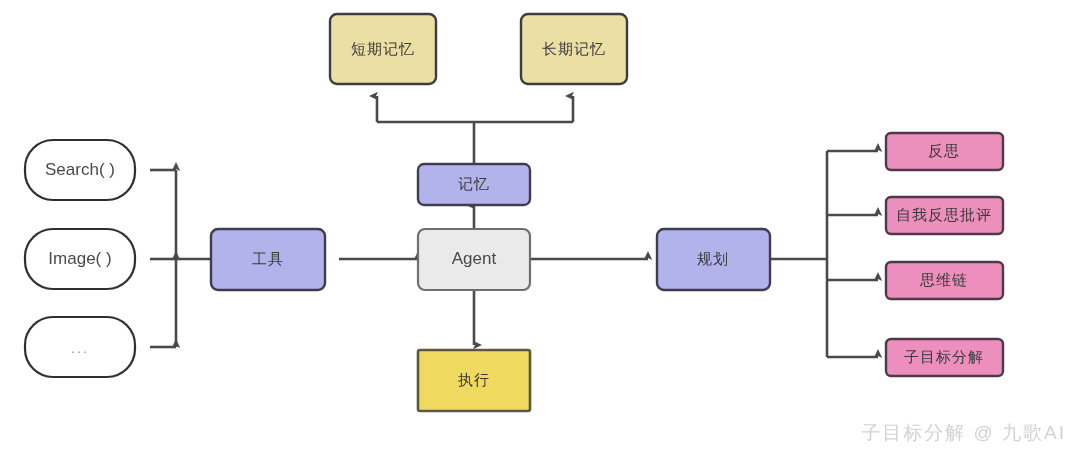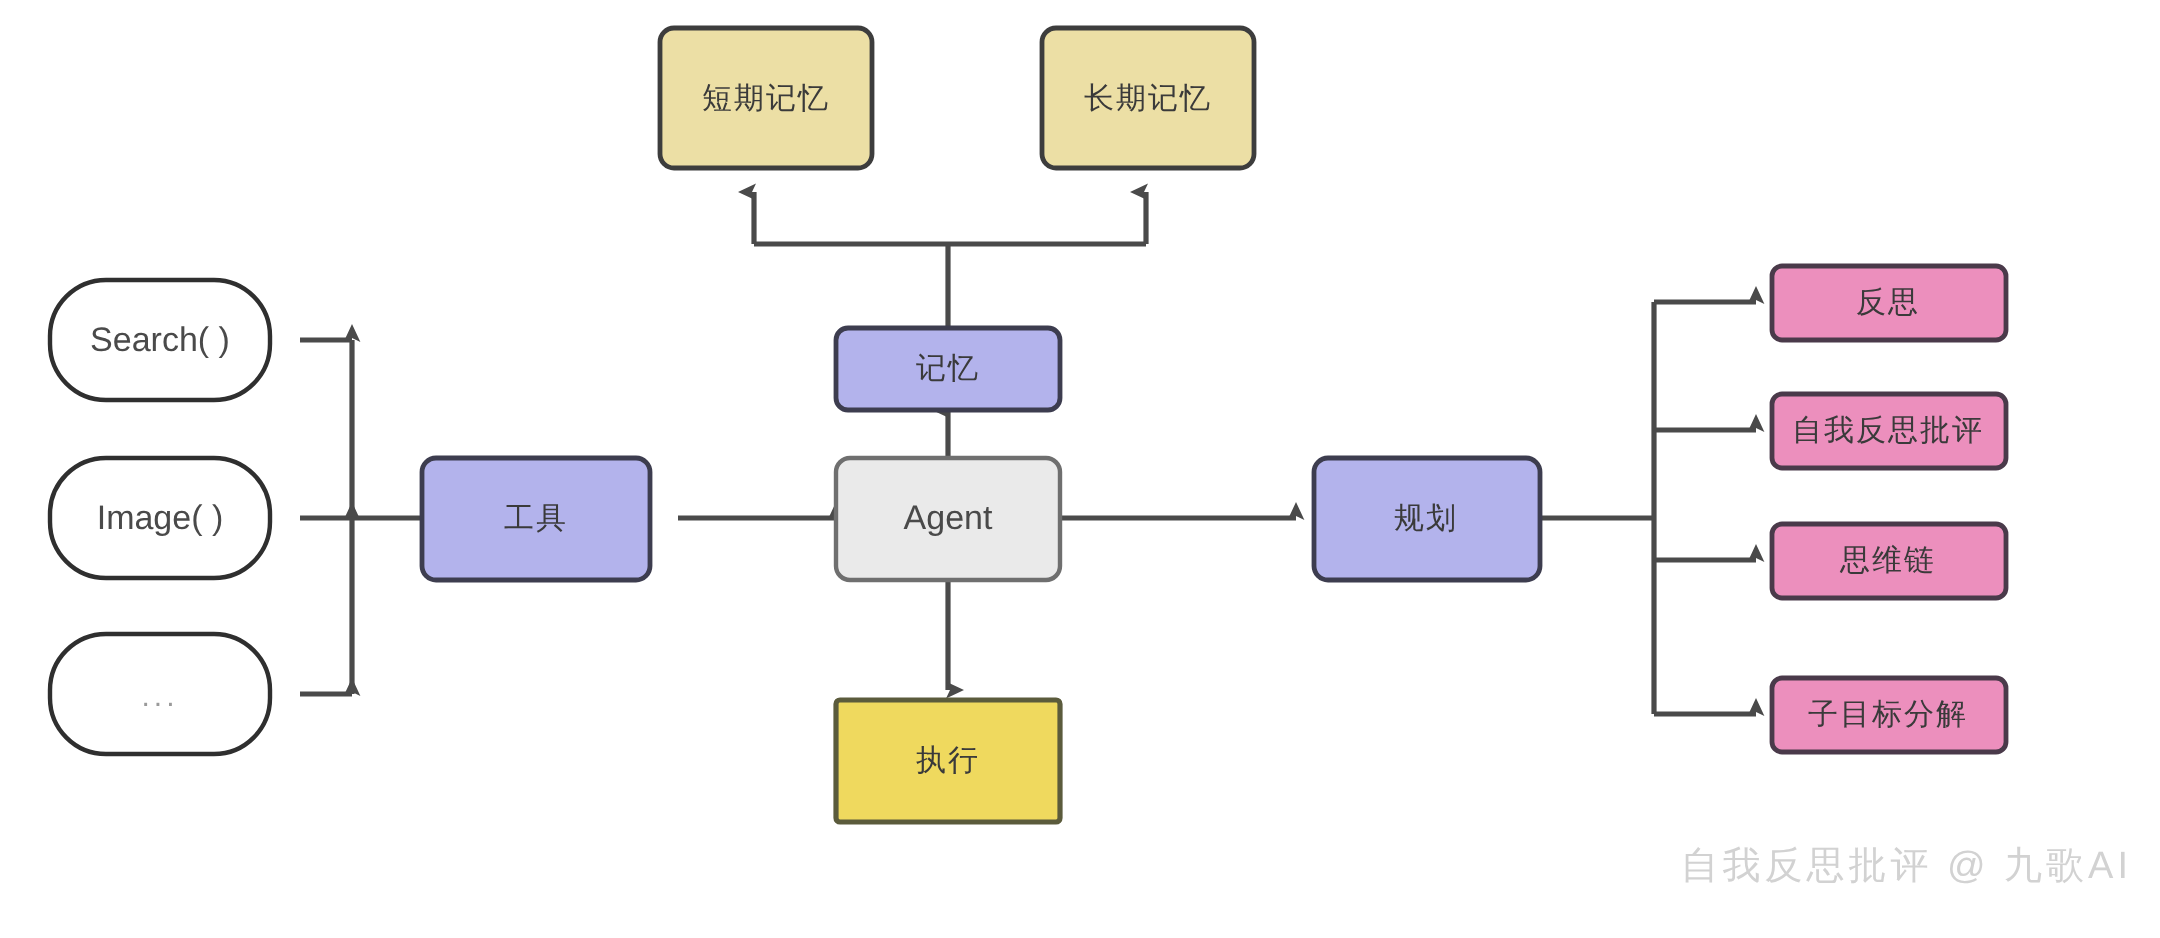--- a/index.html
+++ b/index.html
@@ -174,15 +174,15 @@
       <text class="node-label label-cjk" x="944" y="281">思维链</text>
     </g>
 
     <g>
       <rect x="886" y="339" width="117" height="37" rx="5" ry="5" fill="#ec8fbd" stroke="#4a3a4a" stroke-width="2.4"></rect>
       <text class="node-label label-cjk" x="944" y="358">子目标分解</text>
     </g>
 
   </svg>
 
-  <div class="watermark">自我反思批评 @ 九歌AI</div>
+  <div class="watermark">子目标分解 @ 九歌AI</div>
 
 </div>
 
 </body></html>

